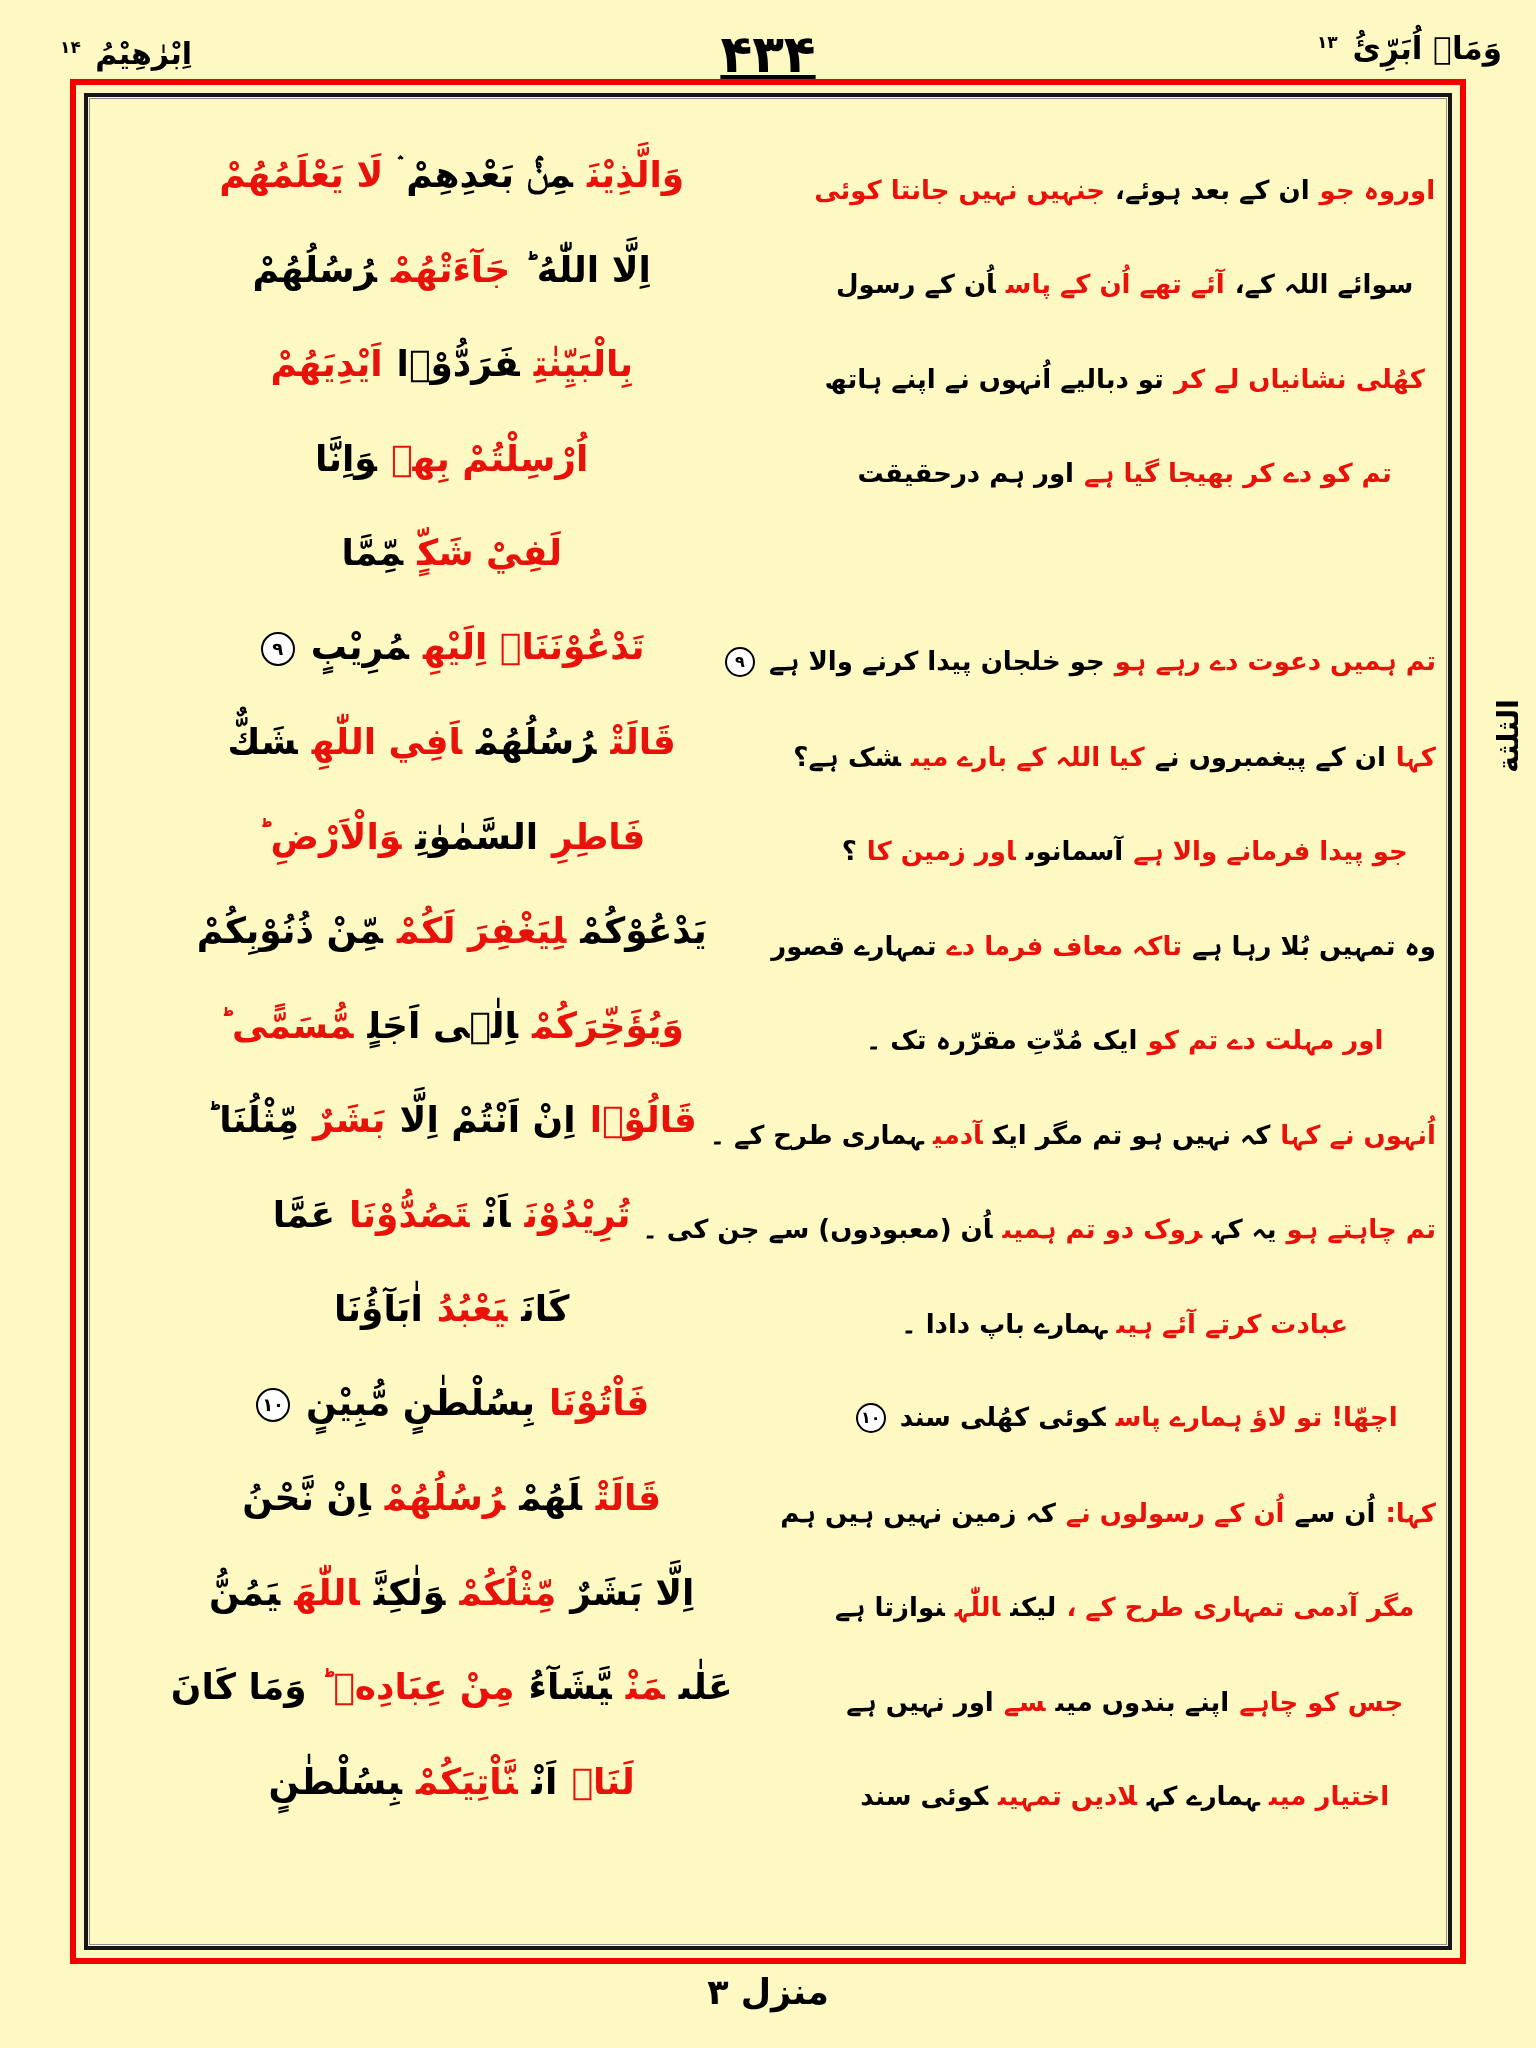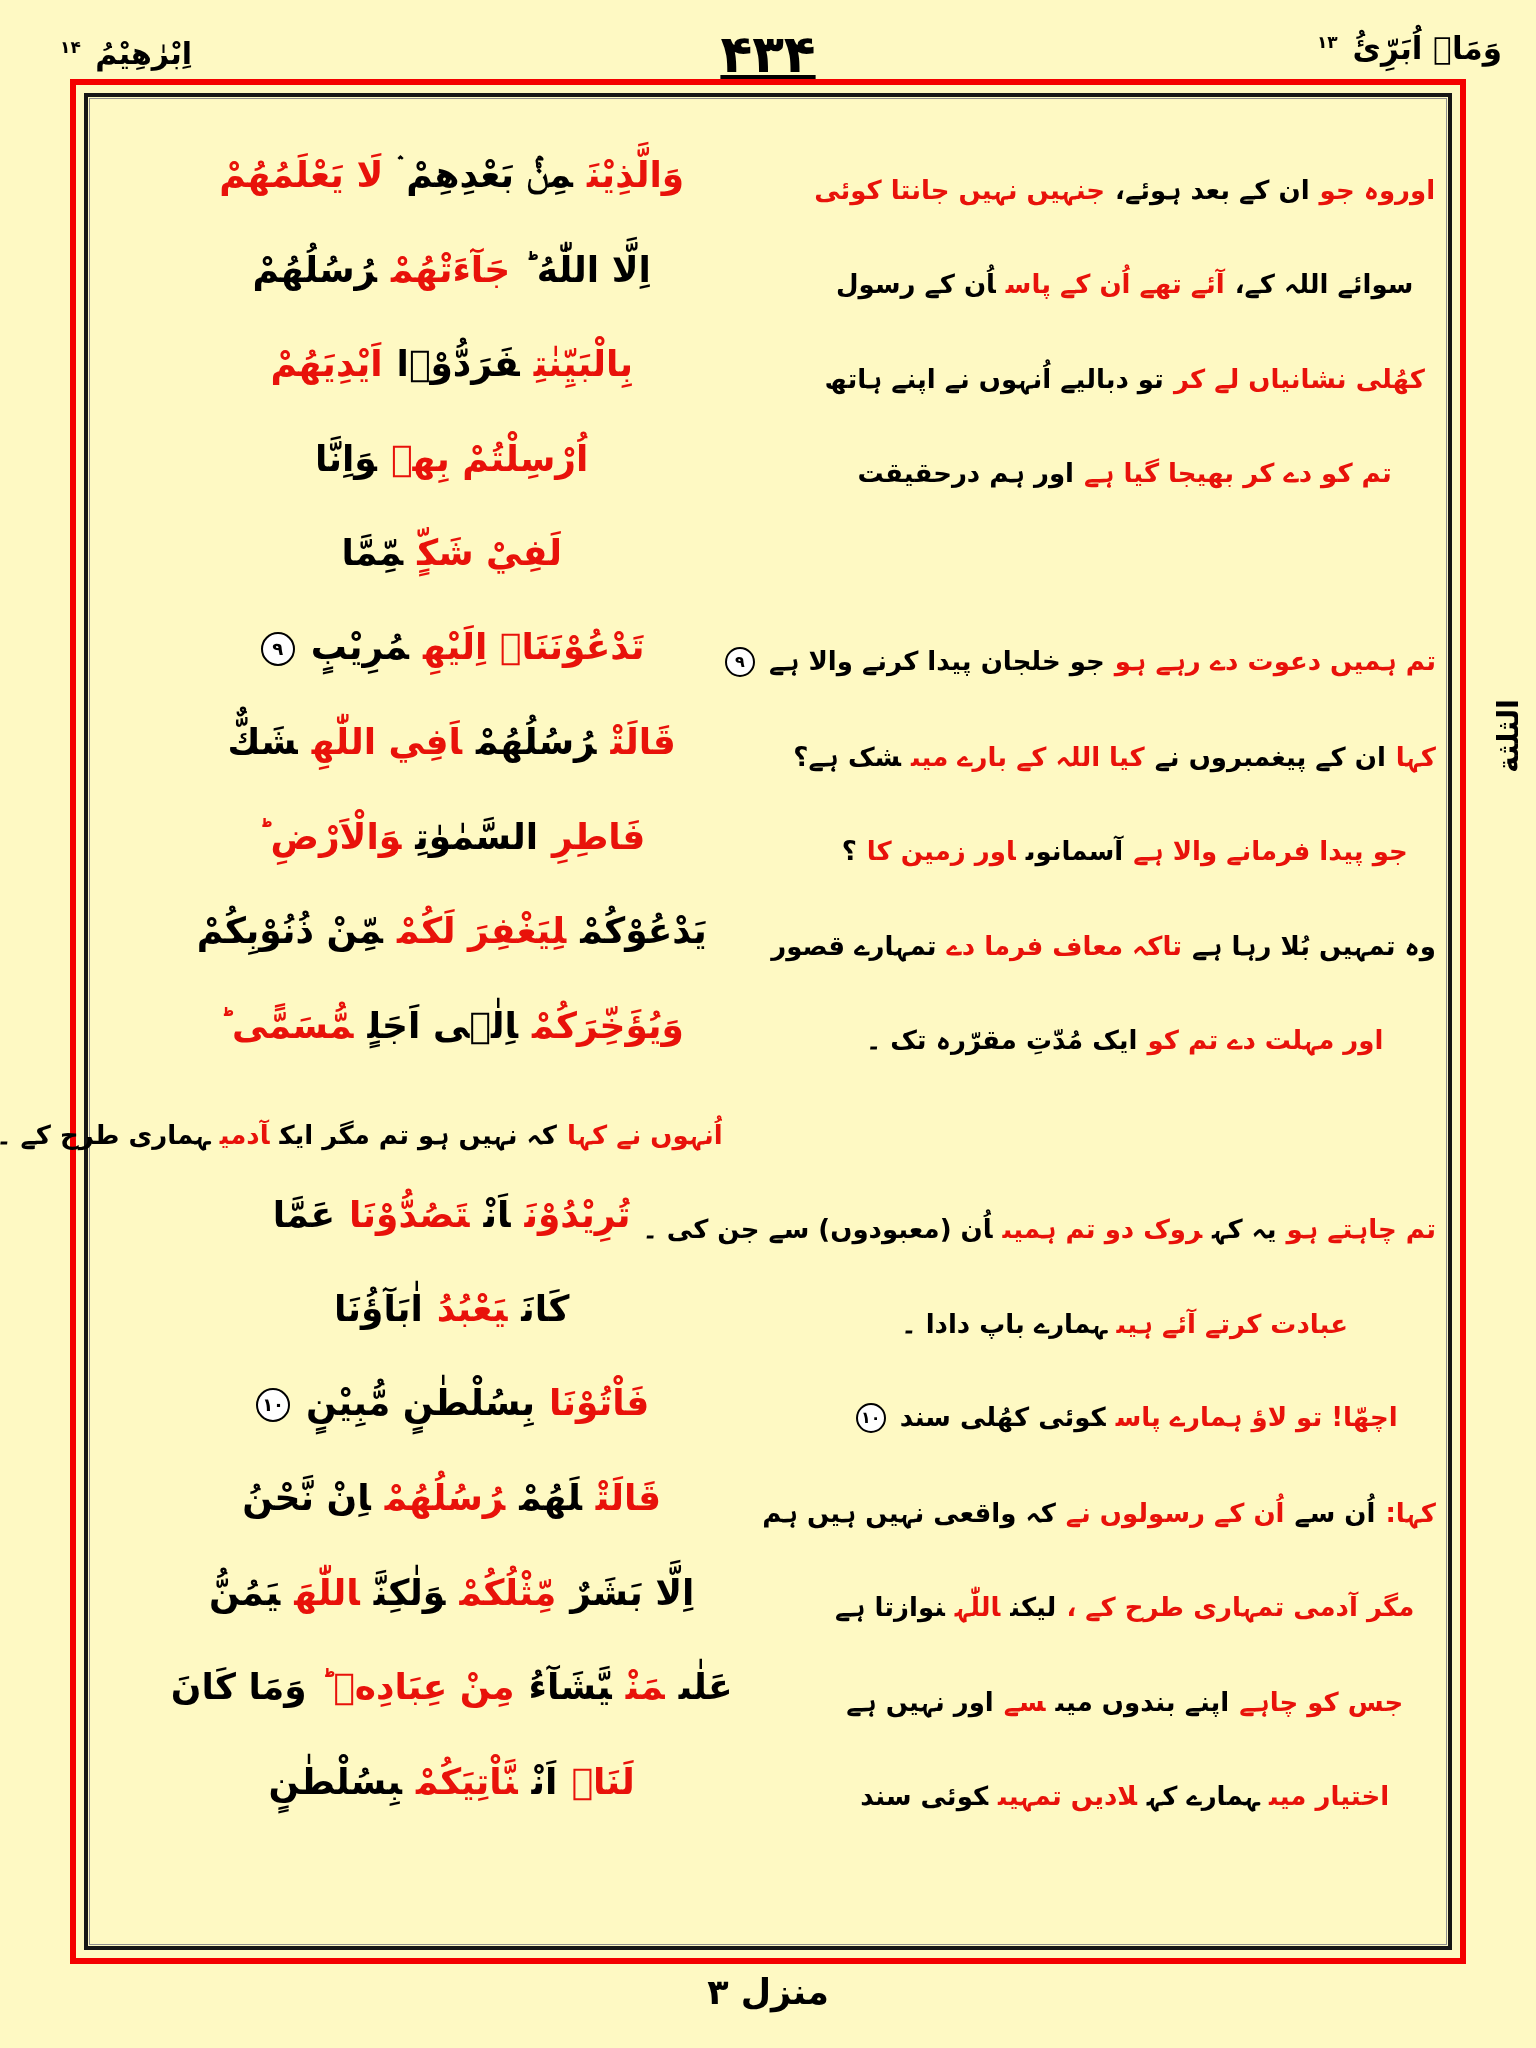--- a/index.html
+++ b/index.html
@@ -121,37 +121,38 @@
       </div>
       <div class="row">
         <div class="cell arabic"><span class="seg black">يَدْعُوْكُمْ</span><span class="seg red">لِيَغْفِرَ لَكُمْ</span><span class="seg black">مِّنْ ذُنُوْبِكُمْ</span></div>
         <div class="cell urdu"><span class="seg black">وہ تمہیں بُلا رہا ہے</span><span class="seg red">تاکہ معاف فرما دے</span><span class="seg black">تمہارے قصور</span></div>
       </div>
       <div class="row">
         <div class="cell arabic"><span class="seg red">وَيُؤَخِّرَكُمْ</span><span class="seg black">اِلٰۤى اَجَلٍ</span><span class="seg red">مُّسَمًّى ؕ</span></div>
         <div class="cell urdu"><span class="seg red">اور مہلت دے تم کو</span><span class="seg black">ایک مُدّتِ مقرّرہ تک ۔</span></div>
       </div>
       <div class="row">
+        <div class="cell arabic"><span class="seg red">قَالُوْۤا</span><span class="seg black">اِنْ اَنْتُمْ اِلَّا</span><span class="seg red">بَشَرٌ</span><span class="seg black">مِّثْلُنَا ؕ</span></div>
         <div class="cell urdu"><span class="seg red">اُنہوں نے کہا</span><span class="seg black">کہ نہیں ہو تم مگر ایک</span><span class="seg red">آدمی</span><span class="seg black">ہماری طرح کے ۔</span></div>
       </div>
       <div class="row">
         <div class="cell arabic"><span class="seg red">تُرِيْدُوْنَ</span><span class="seg black">اَنْ</span><span class="seg red">تَصُدُّوْنَا</span><span class="seg black">عَمَّا</span></div>
         <div class="cell urdu"><span class="seg red">تم چاہتے ہو</span><span class="seg black">یہ کہ</span><span class="seg red">روک دو تم ہمیں</span><span class="seg black">اُن (معبودوں) سے جن کی ۔</span></div>
       </div>
       <div class="row">
         <div class="cell arabic"><span class="seg black">كَانَ</span><span class="seg red">يَعْبُدُ</span><span class="seg black">اٰبَآؤُنَا</span></div>
         <div class="cell urdu"><span class="seg red">عبادت کرتے آئے ہیں</span><span class="seg black">ہمارے باپ دادا ۔</span></div>
       </div>
       <div class="row">
         <div class="cell arabic"><span class="seg red">فَاْتُوْنَا</span><span class="seg black">بِسُلْطٰنٍ مُّبِيْنٍ</span><span class="verse">١٠</span></div>
         <div class="cell urdu"><span class="seg red">اچھّا! تو لاؤ ہمارے پاس</span><span class="seg black">کوئی کھُلی سند</span><span class="verse">۱۰</span></div>
       </div>
       <div class="row">
         <div class="cell arabic"><span class="seg red">قَالَتْ</span><span class="seg black">لَهُمْ</span><span class="seg red">رُسُلُهُمْ</span><span class="seg black">اِنْ نَّحْنُ</span></div>
-        <div class="cell urdu"><span class="seg red">کہا:</span><span class="seg black">اُن سے</span><span class="seg red">اُن کے رسولوں نے</span><span class="seg black">کہ واقعی نہیں ہیں ہم</span></div>
+        <div class="cell urdu"><span class="seg red">کہا:</span><span class="seg black">اُن سے</span><span class="seg red">اُن کے رسولوں نے</span><span class="seg black">کہ زمین نہیں ہیں ہم</span></div>
       </div>
       <div class="row">
         <div class="cell arabic"><span class="seg black">اِلَّا بَشَرٌ</span><span class="seg red">مِّثْلُكُمْ</span><span class="seg black">وَلٰكِنَّ</span><span class="seg red">اللّٰهَ</span><span class="seg black">يَمُنُّ</span></div>
         <div class="cell urdu"><span class="seg red">مگر آدمی تمہاری طرح کے ،</span><span class="seg black">لیکن</span><span class="seg red">اللّٰہ</span><span class="seg black">نوازتا ہے</span></div>
       </div>
       <div class="row">
         <div class="cell arabic"><span class="seg black">عَلٰى</span><span class="seg red">مَنْ</span><span class="seg black">يَّشَآءُ</span><span class="seg red">مِنْ عِبَادِهٖ ؕ</span><span class="seg black">وَمَا كَانَ</span></div>
         <div class="cell urdu"><span class="seg red">جس کو چاہے</span><span class="seg black">اپنے بندوں میں</span><span class="seg red">سے</span><span class="seg black">اور نہیں ہے</span></div>
       </div>
       <div class="row">

